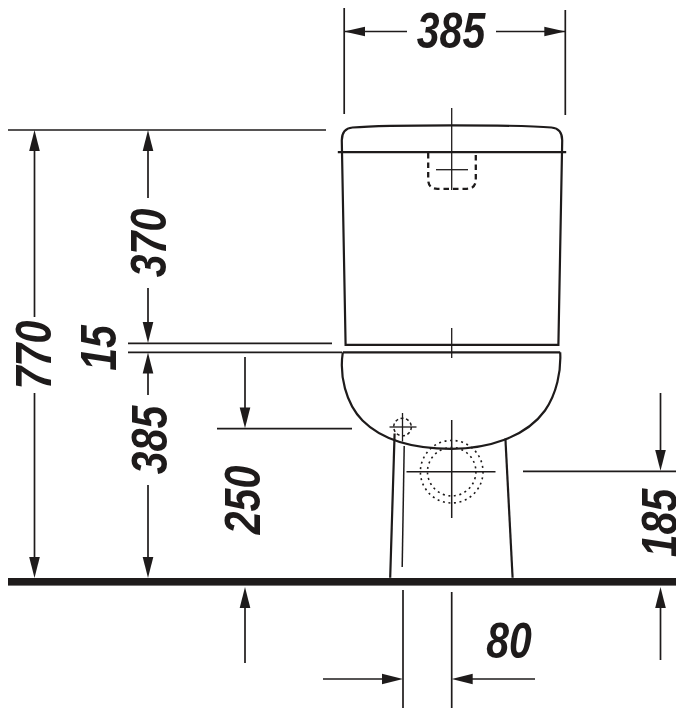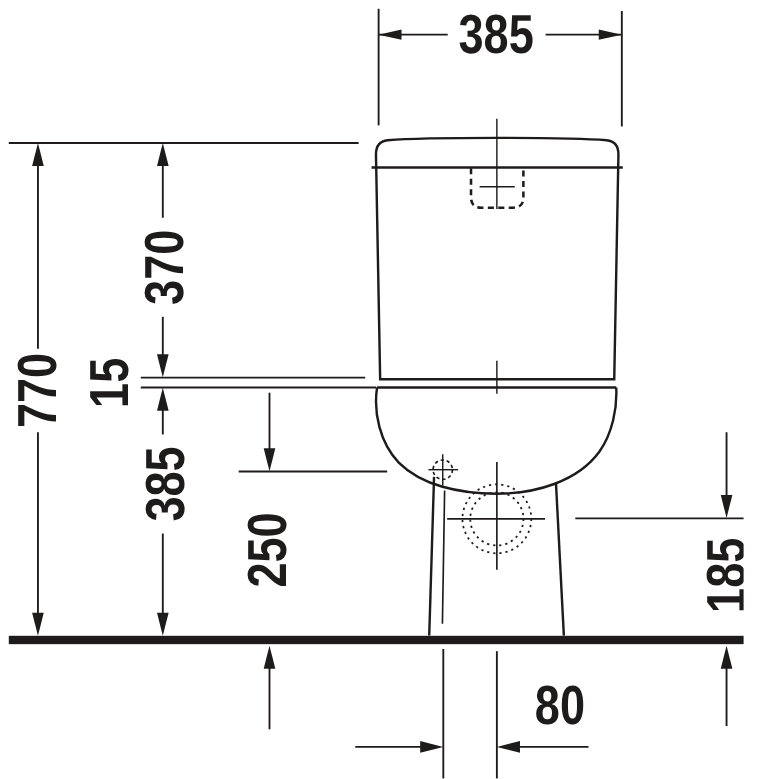--- a/index.html
+++ b/index.html
@@ -1,17 +1,17 @@
 <!DOCTYPE html>
 <html style="--line: #1e1b1b; --bg: #ffffff;"><head>
 <meta charset="utf-8">
 <style>
   :root { --line:#1e1b1b; --bg:#ffffff; }
   html,body { margin:0; padding:0; background:var(--bg); }
-  #stage { position:relative; width:676px; height:708px; background:var(--bg); overflow:hidden; }
+  #stage { position:relative; width:676px; height:708px; background:var(--bg); overflow:hidden;font-style:italic; }
   svg { display:block; }
   .dim  { stroke:var(--line); stroke-width:1.7; fill:none; }
   .out  { stroke:var(--line); stroke-width:2.2; fill:none; }
   .thin { stroke:var(--line); stroke-width:1.3; fill:none; }
   .med  { stroke:var(--line); stroke-width:1.5; fill:none; }
   .fl   { fill:var(--line); stroke:none; }
   .dashbtn { stroke:var(--line); fill:none; stroke-width:2.3; stroke-dasharray:5.5 4; }
   .dot     { stroke:var(--line); fill:none; stroke-width:1.6; stroke-dasharray:2 3.6; }
   .dashsm  { stroke:var(--line); fill:none; stroke-width:1.5; stroke-dasharray:3 2.6; }
   text.dimtxt {

